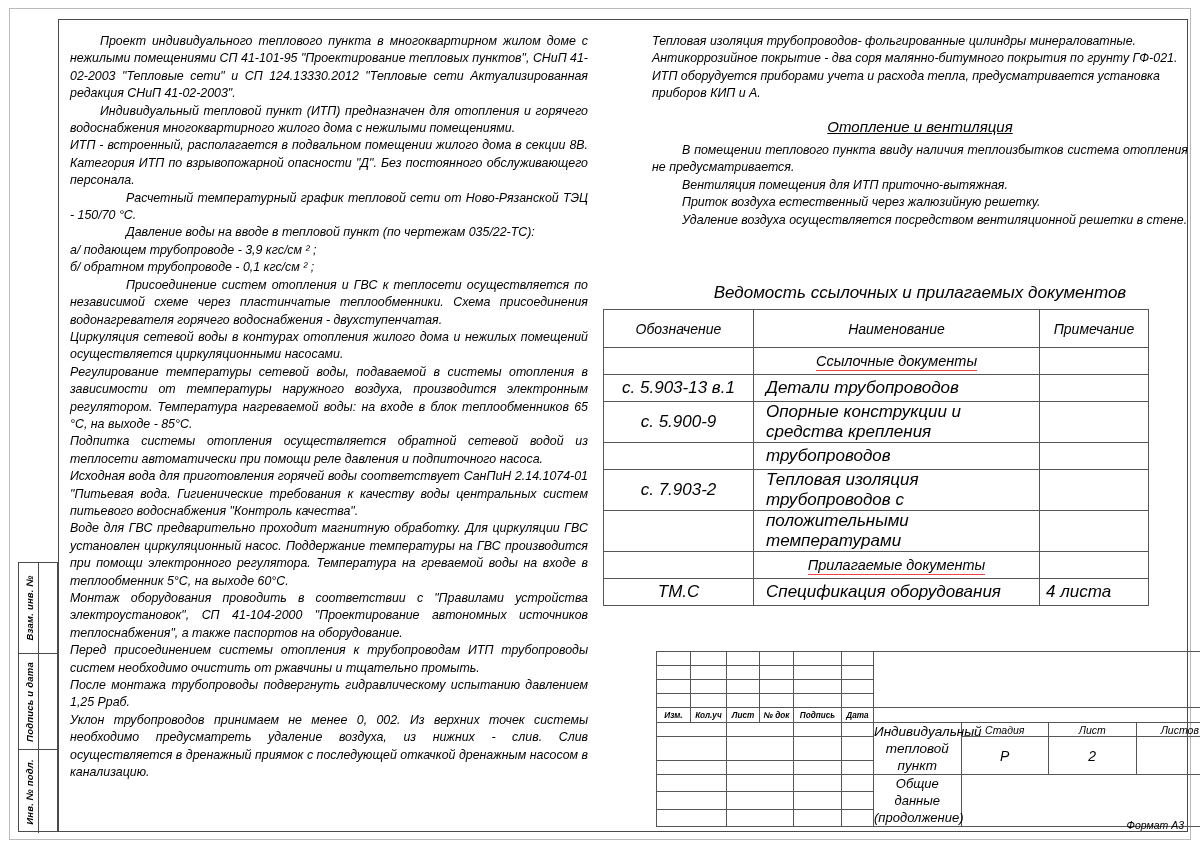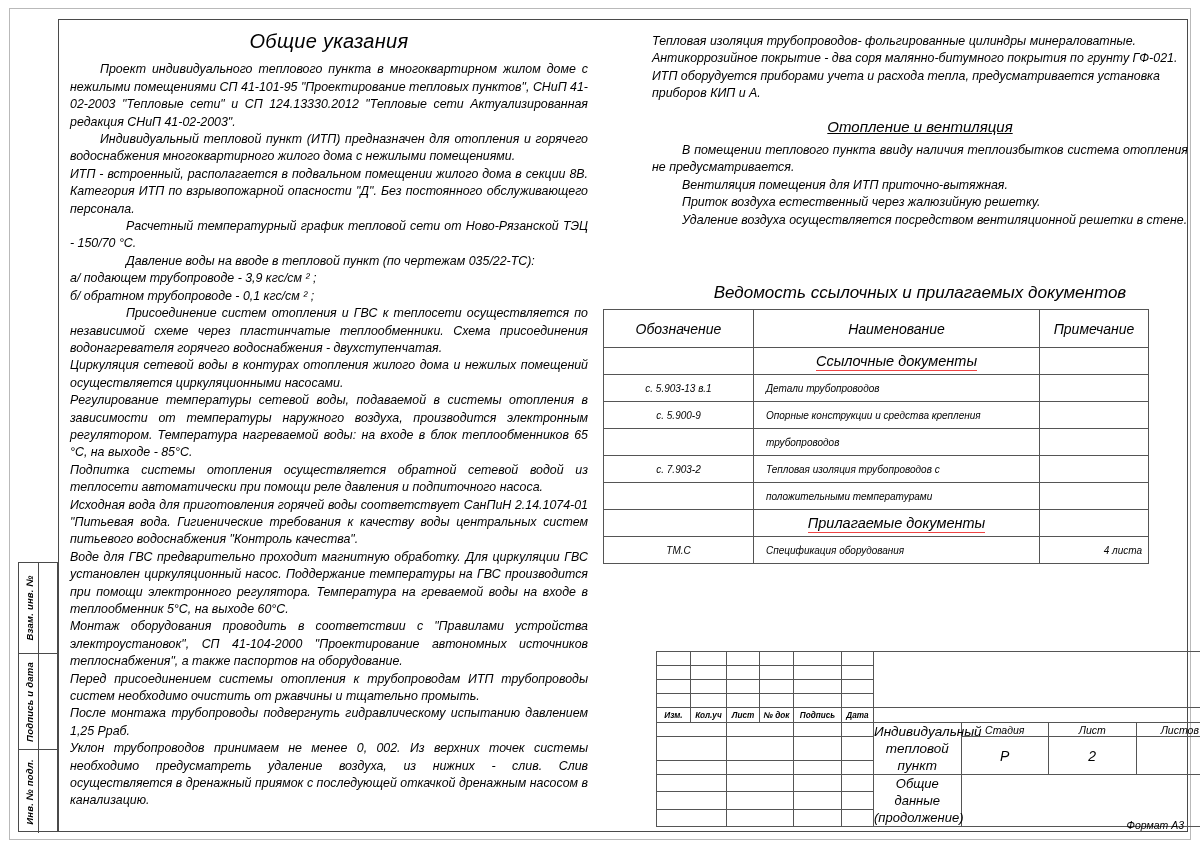--- a/index.html
+++ b/index.html
@@ -56,23 +56,23 @@
   }
   #ref-table{
     position:absolute;left:603px;top:309px;width:546px;
     border-collapse:collapse;table-layout:fixed;
   }
   #ref-table td,#ref-table th{
     border:1px solid #555;font-style:italic;font-weight:normal;
     padding:0 6px;vertical-align:middle;
   }
   #ref-table thead td{height:37px;font-size:14px;text-align:center;}
-  #ref-table tbody td{height:26px;font-size:10px;}
+  #ref-table tbody td{height:26px;font-size:17px;}
   .c-desig{width:137px;text-align:center;}
-  .c-note{width:96px;text-align:right;}
+  .c-note{width:96px;text-align:left;}
   .grp{text-align:center !important;font-size:14.5px !important;}
   .grp span{border-bottom:1px solid #ef4444;padding-bottom:1px;}
   .nm{padding-left:12px !important;}
 
   
   #stamp{position:absolute;left:620px;top:651px;width:568px;height:181px;padding-left:36px;}
   #stamp table{border-collapse:collapse;table-layout:fixed;width:568px;}
   #stamp td{border:1px solid #555;font-style:italic;padding:0;vertical-align:middle;text-align:center;}
   .s-empty{height:13px;}
   .hdrrow td{height:14px;font-size:8.2px;font-weight:bold;}
@@ -106,21 +106,20 @@
     </div>
     <div class="mrow" id="mr3">
       <div class="mcell-l">
         <span class="vtxt">Инв. № подл.</span>
       </div>
       <div class="mcell-r"></div>
     </div>
   </div>
 
   <div class="col" id="col-left">
-    <h1 class="doc-title">Общие указания</h1>
     <p class="para ind just">Проект   индивидуального теплового   пункта    в многоквартирном жилом доме с нежилыми помещениями СП 41-101-95 "Проектирование тепловых пунктов", СНиП 41-02-2003 "Тепловые сети" и СП 124.13330.2012 "Тепловые сети Актуализированная редакция СНиП 41-02-2003".</p>
     <p class="para ind just">Индивидуальный тепловой   пункт  (ИТП)  предназначен для    отопления и горячего водоснабжения  многоквартирного жилого дома с нежилыми помещениями.</p>
     <p class="para just">ИТП - встроенный, располагается  в подвальном помещении жилого дома в секции 8В. Категория ИТП по взрывопожарной опасности "Д". Без постоянного обслуживающего персонала.</p>
     <p class="para ind2 just">Расчетный температурный график тепловой сети от Ново-Рязанской ТЭЦ - 150/70 °С.</p>
     <p class="para ind2">Давление воды на вводе в тепловой пункт (по чертежам 035/22-ТС):</p>
     <p class="para ab">а/  подающем трубопроводе  -    3,9  кгс/см ² ;</p>
     <p class="para ab">б/  обратном трубопроводе  -   0,1  кгс/см ² ;</p>
     <p class="para ind2 just">Присоединение  систем  отопления и ГВС к теплосети осуществляется по независимой  схеме через  пластинчатые теплообменники. Схема присоединения водонагревателя горячего водоснабжения - двухступенчатая.</p>
     <p class="para just">Циркуляция сетевой воды в контурах отопления жилого дома и нежилых помещений осуществляется  циркуляционными насосами.</p>
     <p class="para just">Регулирование температуры сетевой воды, подаваемой в системы отопления в зависимости от температуры наружного воздуха, производится электронным регулятором. Температура   нагреваемой  воды: на  входе  в блок теплообменников 65 °С, на выходе - 85°С.</p>

